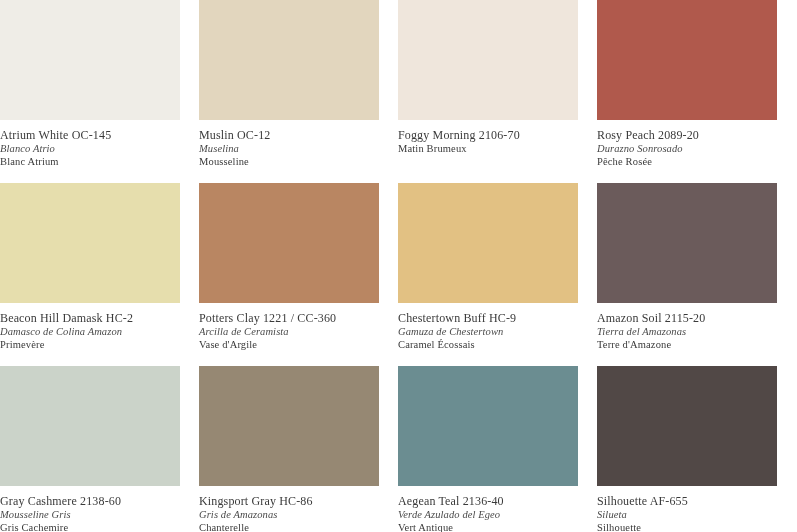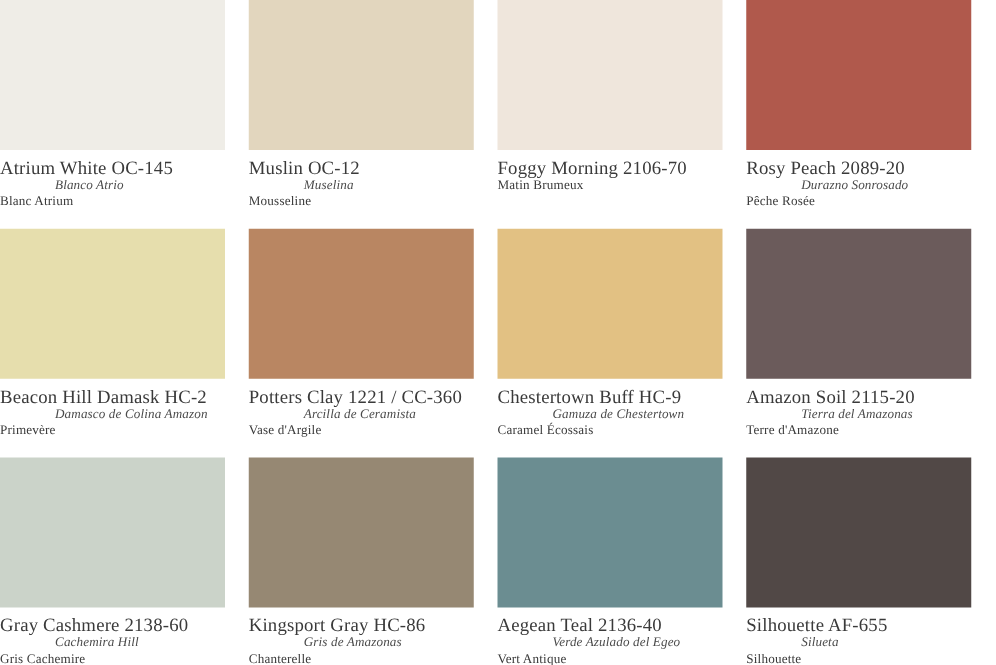--- a/index.html
+++ b/index.html
@@ -31,34 +31,33 @@
   .swatch-chip {
     width: 180px;
     height: 120px;
     display: block;
   }
   .swatch-labels {
     padding-top: 9px;
     width: 180px;
   }
   .name-en {
-    font-size: 15px;
+    font-size: 12px;
     line-height: 13px;
     color: #3a3a3a;
     letter-spacing: 0.15px;
     white-space: nowrap;
   }
   .name-es {
     font-size: 10.5px;
     line-height: 13px;
     color: #4a4a4a;
     font-style: italic;
     letter-spacing: 0.1px;
     white-space: nowrap;
-    margin-left: 44px;
   }
   .name-fr {
     font-size: 10.5px;
     line-height: 13px;
     color: #3a3a3a;
     letter-spacing: 0.15px;
     white-space: nowrap;
   }
   .row-1 .swatch-chip { height: 120px; }
   .row-2 .swatch-chip { height: 120px; }
@@ -137,21 +136,21 @@
       <div class="name-en">Amazon Soil  2115-20</div>
       <div class="name-es">Tierra del Amazonas</div>
       <div class="name-fr">Terre d'Amazone</div>
     </div>
   </div>
 
   <div class="swatch-cell row-3">
     <div class="swatch-chip" style="background-color: rgb(203, 211, 201);"></div>
     <div class="swatch-labels">
       <div class="name-en">Gray Cashmere  2138-60</div>
-      <div class="name-es">Cachemira Hill</div>
+      <div class="name-es">Mousseline Gris</div>
       <div class="name-fr">Gris Cachemire</div>
     </div>
   </div>
 
   <div class="swatch-cell row-3">
     <div class="swatch-chip" style="background-color: rgb(150, 136, 115);"></div>
     <div class="swatch-labels">
       <div class="name-en">Kingsport Gray  HC-86</div>
       <div class="name-es">Gris de Amazonas</div>
       <div class="name-fr">Chanterelle</div>

